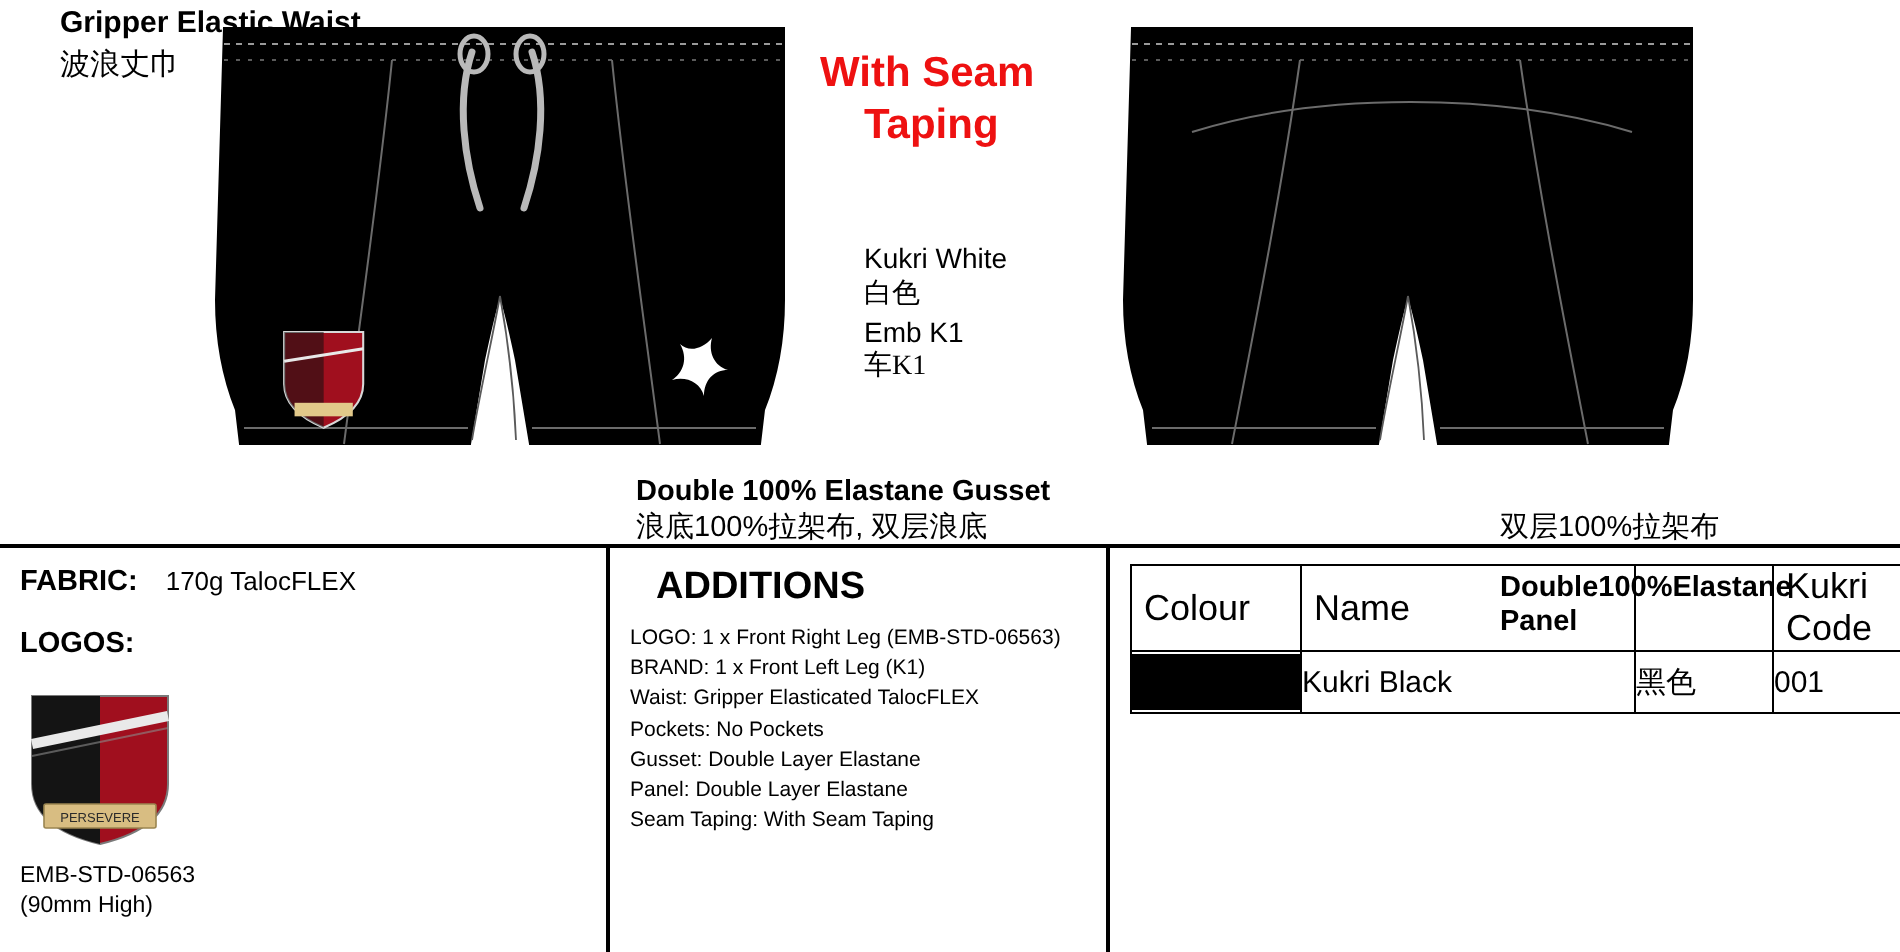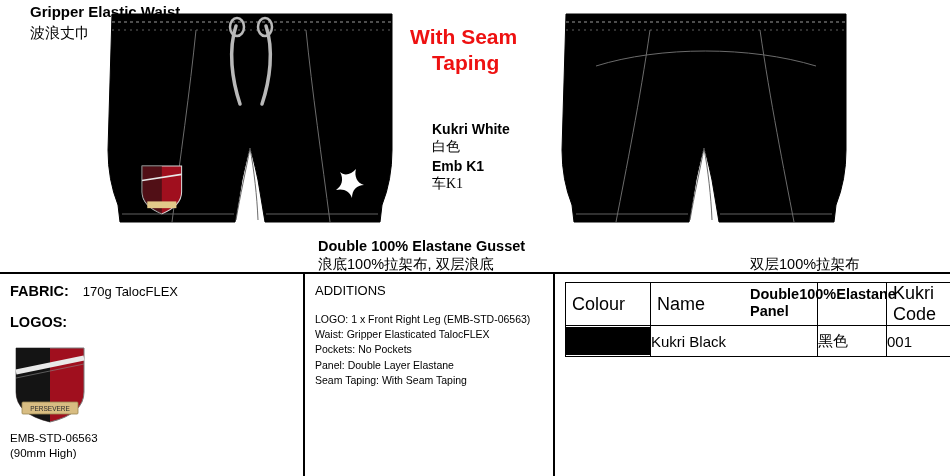--- a/index.html
+++ b/index.html
@@ -36,21 +36,21 @@
     font-size: 15px;
   }
   .anno-red {
     color: #ee1111;
     font-size: 21px;
     font-weight: bold;
     line-height: 1.25;
   }
   .anno-mid {
     font-size: 14px;
-    font-weight: bold;
+    font-weight: normal;
   }
   .anno-bottom {
     font-size: 14.5px;
     font-weight: bold;
   }
 
   
   #table-area {
     position: absolute;
     left: 0; top: 272px;
@@ -98,23 +98,23 @@
     left: 10px; top: 70px;
     width: 80px; height: 80px;
   }
   .crest-caption {
     position: absolute;
     left: 10px;
     font-size: 11.5px;
   }
   .additions-title {
     position: absolute;
-    left: 10px; top: 9px;
-    font-size: 13px;
-    font-weight: normal;
+    left: 23px; top: 9px;
+    font-size: 19px;
+    font-weight: bold;
   }
   .additions-list {
     position: absolute;
     left: 10px; top: 38px;
     width: 232px;
     font-size: 10.5px;
     line-height: 1.45;
   }
   
   #ctable {
@@ -245,22 +245,24 @@
       </div>
 
       <div class="crest-caption" style="top:158px;">EMB-STD-06563</div>
       <div class="crest-caption" style="top:173px;">(90mm High)</div>
     </div>
 
     <div class="cellbox" id="additions-cell">
       <div class="additions-title">ADDITIONS</div>
       <div class="additions-list">
         <div>LOGO: 1 x Front Right Leg (EMB-STD-06563)</div>
+        <div>BRAND: 1 x Front Left Leg (K1)</div>
         <div>Waist: Gripper Elasticated TalocFLEX</div>
         <div>Pockets: No Pockets</div>
+        <div>Gusset: Double Layer Elastane</div>
         <div>Panel: Double Layer Elastane</div>
         <div>Seam Taping: With Seam Taping</div>
       </div>
     </div>
 
     <div class="cellbox" id="colour-cell">
       <table id="ctable">
         <thead>
           <tr>
             <th class="c-swatch">Colour</th>

